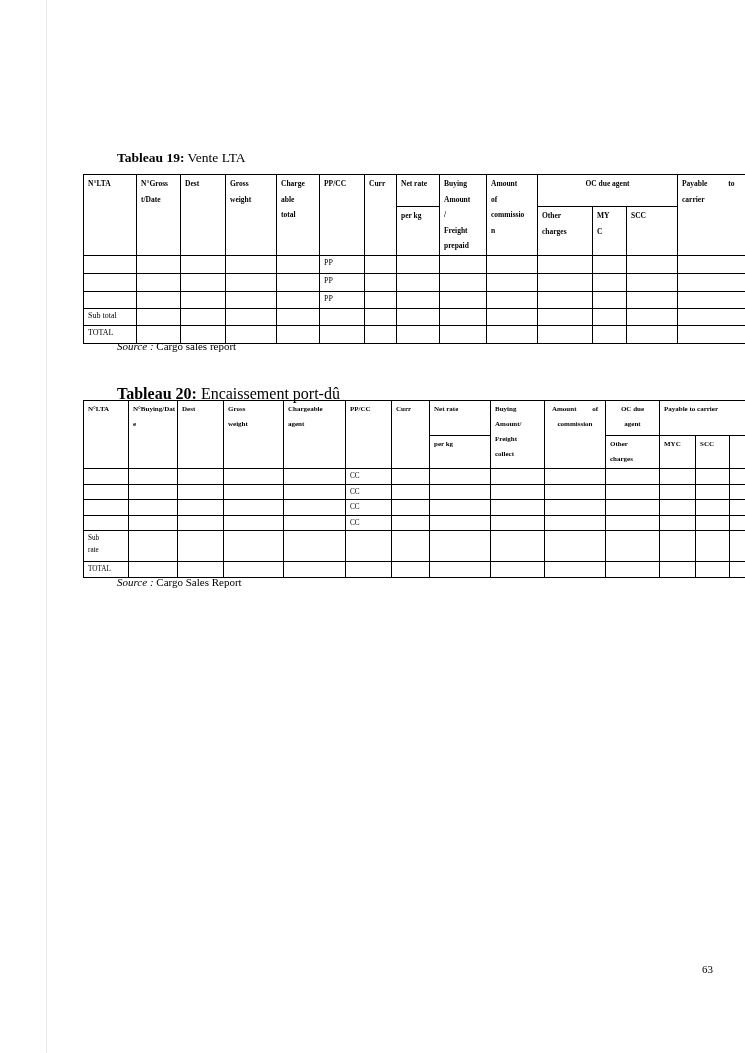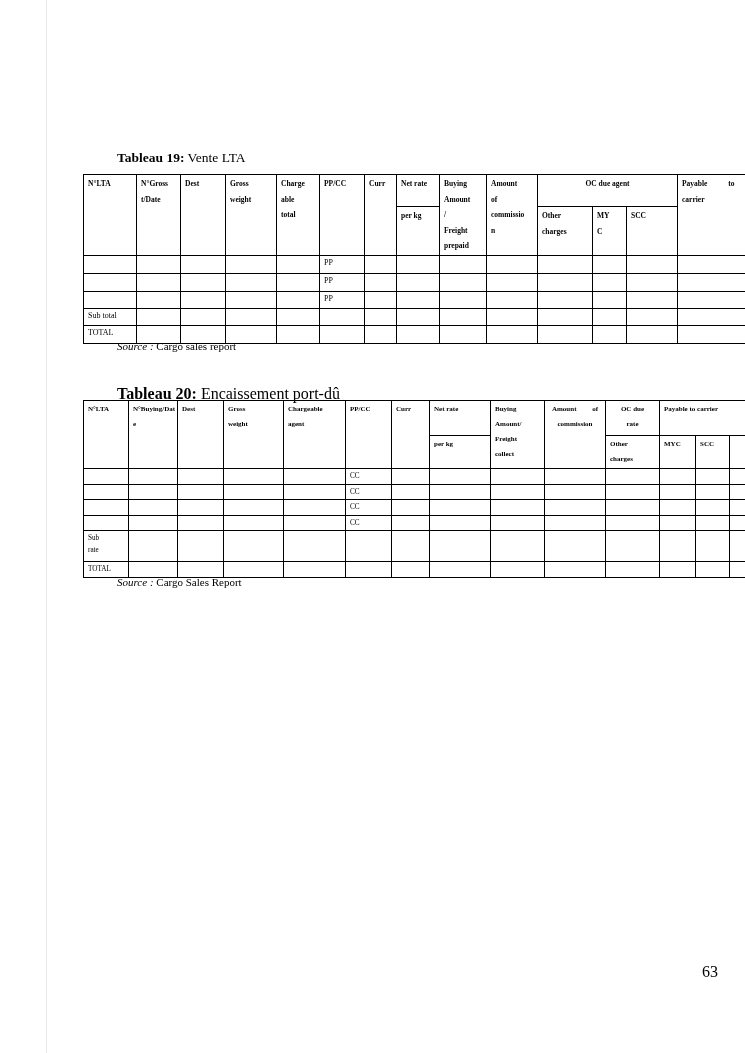--- a/index.html
+++ b/index.html
@@ -9,21 +9,21 @@
     outline:1px solid #e8e8e8;overflow:hidden;margin-left:47px;
   }
   .abs{position:absolute;}
   .title1{left:70px;top:150px;font-size:13.5px;white-space:pre;}
   .title2{left:70px;top:385px;font-size:16px;white-space:pre;}
   .b{font-weight:bold;}
   .src{font-size:11px;white-space:pre;}
   .src .it{font-style:italic;}
   .source1{left:70px;top:340px;}
   .source2{left:70px;top:576px;}
-  .pageno{left:655px;top:963px;font-size:16px;}
+  .pageno{left:655px;top:963px;font-size:11px;}
 
   table.t{position:absolute;border-collapse:collapse;table-layout:fixed;}
   table.t td{
     border:1px solid #000;vertical-align:top;padding:1px 4px;
     overflow:hidden;font-weight:bold;white-space:pre;
   }
   table.t1{left:36px;top:174px;width:666px;font-size:7.5px;line-height:15.5px;}
   table.t2{left:36px;top:400px;width:693px;font-size:7px;line-height:15px;}
   table.t tr.body td{font-weight:normal;line-height:12px;}
   table.t1 tr.body td{font-size:8px;}
@@ -208,21 +208,21 @@
       <td rowspan="2">PP/CC</td>
       <td rowspan="2">Curr</td>
       <td>Net rate</td>
       <td rowspan="2">Buying
 Amount/
 Freight
 collect</td>
       <td rowspan="2" class="jws2">Amount of
 commission</td>
       <td class="ctr">OC due
-rate</td>
+agent</td>
       <td colspan="3">Payable to carrier</td>
     </tr>
     <tr style="height:31px">
       <td>per kg</td>
       <td>Other
 charges</td>
       <td>MYC</td>
       <td>SCC</td>
       <td></td>
     </tr>

